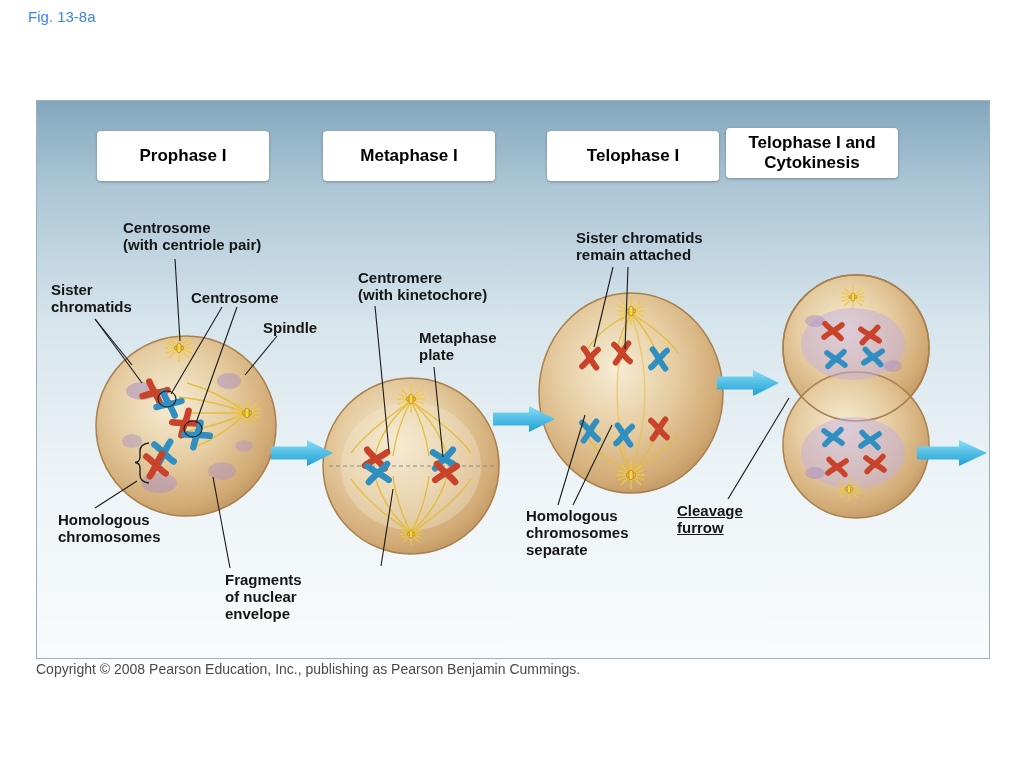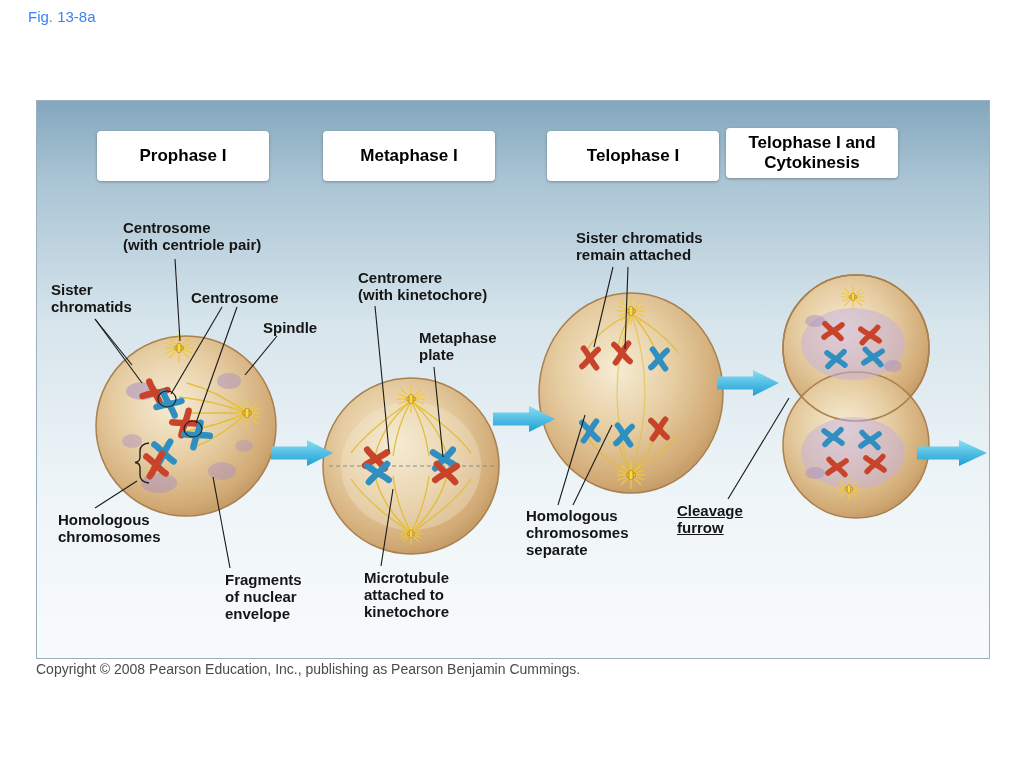--- a/index.html
+++ b/index.html
@@ -229,23 +229,20 @@
 (with kinetochore)</div>
   <div class="annot" style="left:382px;top:228px;">Metaphase
 plate</div>
   <div class="annot" style="left:539px;top:128px;">Sister chromatids
 remain attached</div>
   <div class="annot" style="left:21px;top:410px;">Homologous
 chromosomes</div>
   <div class="annot" style="left:164px;top:470px;margin-left:24px;">Fragments
 of nuclear
 envelope</div>
-  <div class="annot" style="left:327px;top:468px;">Microtubule
-attached to
-kinetochore</div>
   <div class="annot" style="left:489px;top:406px;">Homologous
 chromosomes
 separate</div>
   <div class="annot" style="left:640px;top:401px;text-decoration:underline;">Cleavage
 furrow</div>
 
 </div>
 
 <div class="copyright">Copyright © 2008 Pearson Education, Inc., publishing as Pearson Benjamin Cummings.</div>
 

